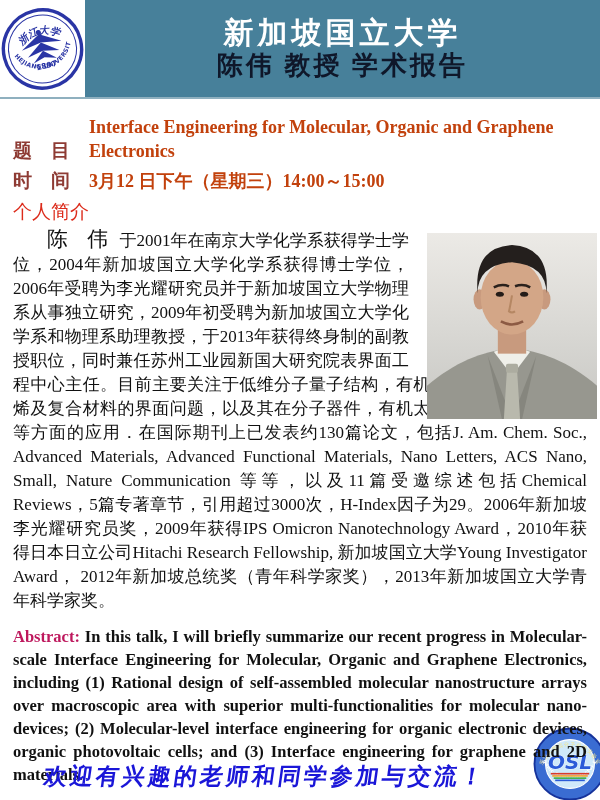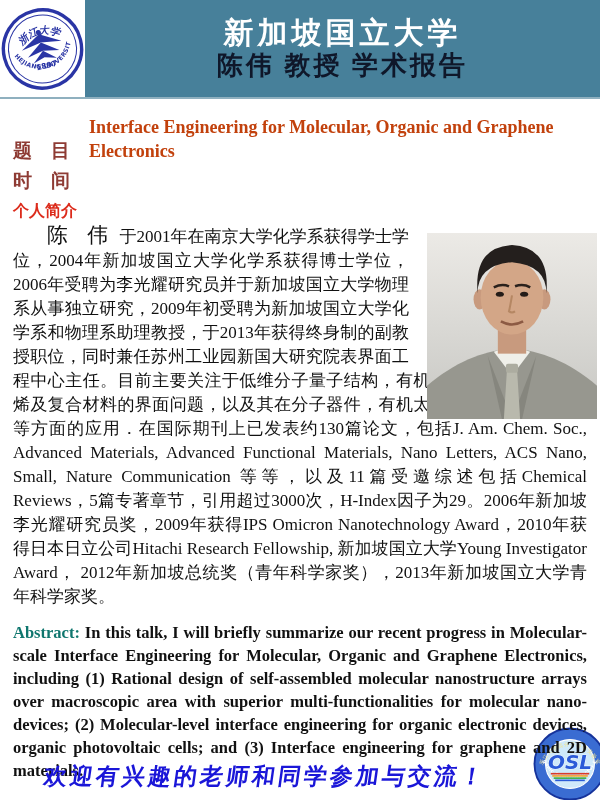--- a/index.html
+++ b/index.html
@@ -16,32 +16,32 @@
   
   .content{position:absolute;top:99px;left:0;width:600px;padding:0;}
   .info{margin:16px 13px 0 13px;}
   .info-row{display:flex;align-items:flex-end;margin-top:5px;}
   .info-label{flex:0 0 76px;color:#8E3B34;font-weight:700;font-size:19px;line-height:1.3;white-space:nowrap;}
   .info-value{font-weight:700;font-size:18px;line-height:1.35;color:#c2410c;}
   .info-value.en{font-size:18px;}
 
   
   .bio{margin:8px 13px 0 13px;position:relative;z-index:2;}
-  .bio-heading{color:#DC2B1B;font-weight:700;font-size:16px;line-height:1.2;}
+  .bio-heading{color:#DC2B1B;font-weight:400;font-size:19px;line-height:1.2;}
   .bio-text{margin:3px 0 12px 0;font-size:17px;line-height:24px;font-weight:400;text-align:justify;text-indent:2em;}
   .pic-spacer{float:right;width:178px;height:146px;}
   .bio-name{font-size:21px;letter-spacing:7px;margin-right:4px;}
 
   .photo{position:absolute;top:233px;right:3px;width:170px;height:186px;z-index:3;}
   .photo svg{width:100%;height:100%;display:block;}
 
   
   .abstract{margin:3px 13px 0 13px;position:relative;z-index:2;}
   .abstract p{margin:0;font-size:16.5px;line-height:23px;font-weight:700;text-align:justify;}
-  .abstract-label{color:#0f766e;}
+  .abstract-label{color:#be185d;}
 
   
   .welcome{position:absolute;top:761px;left:25px;width:480px;text-align:center;
            color:#1A16D8;font-size:23px;font-weight:700;letter-spacing:3px;
            transform:skewX(-8deg);z-index:2;font-family:"DejaVu Sans",sans-serif;}
 
   .osl-badge{position:absolute;top:727px;right:-7px;width:74px;height:74px;z-index:1;}
   .osl-badge svg{width:100%;height:100%;}
 </style>
 </head>
@@ -82,20 +82,21 @@
 
 <div class="content">
 
   <div class="info">
     <div class="info-row">
       <span class="info-label">题　目</span>
       <span class="info-value en">Interface Engineering for Molecular, Organic and Graphene Electronics</span>
     </div>
     <div class="info-row">
       <span class="info-label">时　间</span>
+      <span class="info-value">3月12 日下午（星期三）14:00～15:00</span>
     </div>
   </div>
 
   <div class="bio">
     <div class="bio-heading">个人简介</div>
     <p class="bio-text"><span class="pic-spacer"></span><span class="bio-name">陈 伟</span><span>于2001年在南京大学化学系获得学士学位，2004年新加坡国立大学化学系获得博士学位，2006年受聘为李光耀研究员并于新加坡国立大学物理系从事独立研究，2009年初受聘为新加坡国立大学化学系和物理系助理教授，于2013年获得终身制的副教授职位，同时兼任苏州工业园新国大研究院表界面工程中心主任。目前主要关注于低维分子量子结构，有机光电器件，以及石墨烯及复合材料的界面问题，以及其在分子器件，有机太阳能电池，纳米催化等方面的应用．在国际期刊上已发表约130篇论文，包括J. Am. Chem. Soc., Advanced Materials, Advanced Functional Materials, Nano Letters, ACS Nano, Small, Nature Communication 等等，以及11篇受邀综述包括Chemical Reviews，5篇专著章节，引用超过3000次，H-Index因子为29。2006年新加坡李光耀研究员奖，2009年获得IPS Omicron Nanotechnology Award，2010年获得日本日立公司Hitachi Research Fellowship, 新加坡国立大学Young Investigator Award， 2012年新加坡总统奖（青年科学家奖），2013年新加坡国立大学青年科学家奖。</span></p>
   </div>
 
   <div class="abstract">
     <p><span class="abstract-label">Abstract:</span><span> In this talk, I will briefly summarize our recent progress in Molecular-scale Interface Engineering for Molecular, Organic and Graphene Electronics, including (1) Rational design of self-assembled molecular nanostructure arrays over macroscopic area with superior multi-functionalities for molecular nano-devices; (2) Molecular-level interface engineering for organic electronic devices, organic photovoltaic cells; and (3) Interface engineering for graphene and 2D materials.</span></p>

